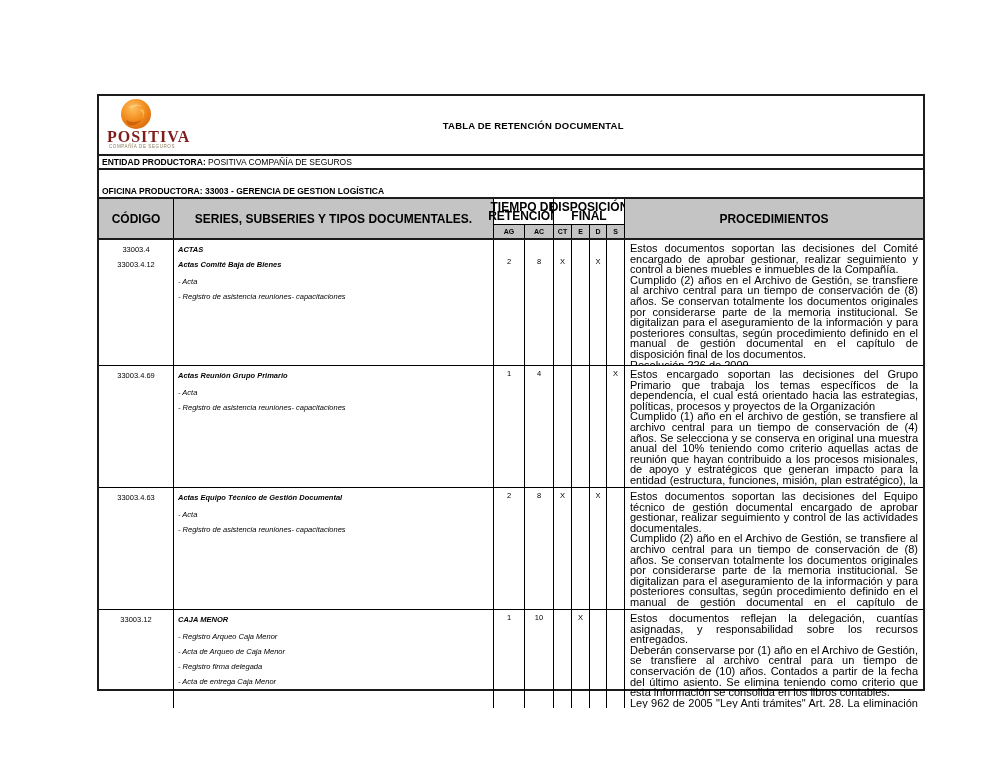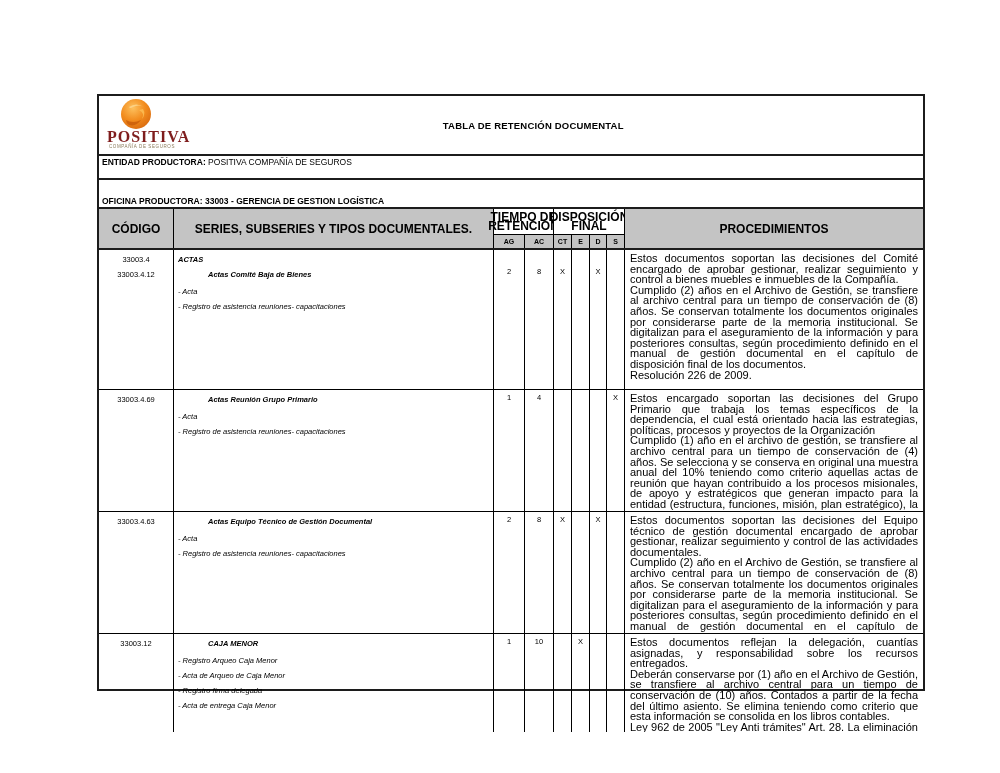--- a/index.html
+++ b/index.html
@@ -9,45 +9,45 @@
     border:2px solid #1c1c1c; background:#fff;
   }
   
   .band-top { position:relative; height:60px; border-bottom:2px solid #1c1c1c; background:#fff; }
   .logo { position:absolute; left:8px; top:2px; width:110px; text-align:left; }
   .logo-blob { display:block; margin-left:12px; }
   .brand { font-family:"Liberation Serif", serif; font-size:16px; font-weight:bold; letter-spacing:1px; color:#7f1d1d; line-height:14px; }
   .tagline { font-size:4.5px; letter-spacing:0.6px; color:#8a7a5a; margin-left:2px; }
   .doc-title { position:absolute; top:24px; left:52.7%; transform:translateX(-50%); font-size:9.5px; font-weight:bold; letter-spacing:0.2px; white-space:nowrap; }
   
-  .band-line { height:24px; border-bottom:2px solid #1c1c1c; padding:1px 3px; font-size:8.5px; white-space:nowrap; overflow:hidden; }
+  .band-line { height:14px; border-bottom:2px solid #1c1c1c; padding:1px 3px; font-size:8.5px; white-space:nowrap; overflow:hidden; }
   .band-line.second { height:29px; padding-top:16px; }
   .bold { font-weight:bold; }
   
   .grid-cols { display:grid; grid-template-columns:75px 320px 31px 29px 18px 18px 17px 18px 1fr; }
   .thead { grid-template-rows:26px 13px; border-bottom:2px solid #1c1c1c; }
   .th { background:#c4c4c4; border-right:1px solid #000; display:flex; align-items:center; justify-content:center; text-align:center; font-weight:bold; font-size:12px; }
   .th.span2 { grid-row:1 / span 2; }
   .th.white { background:#fff; border-bottom:1px solid #000; line-height:9px; }
   .th.sub { font-size:7px; }
   .th.last { border-right:none; }
   
   .trow { border-bottom:1px solid #000; }
   .trow.last { border-bottom:none; }
   .cell { border-right:1px solid #000; font-size:7.5px; padding:2px 2px; overflow:hidden; }
   .cell.code { text-align:center; line-height:15px; padding-top:2px; }
   .cell.series { padding:2px 4px;font-style:italic; }
   .series-head { font-weight:bold; line-height:15px; }
-  .series-title { font-weight:bold; line-height:15px;margin-left:30px; }
+  .series-title { font-weight:bold; line-height:15px; }
   .item { line-height:10px; margin-top:5px; }
   .cell.val { text-align:center; padding-top:3px; }
   .cell.val.low { padding-top:17px; }
   .cell.proc { border-right:none; padding:3px 5px 3px 5px; text-align:justify; line-height:10.6px; font-size:11px; }
   .proc p { margin:0; }
-  .r1 { height:140px; } .r2 { height:122px; } .r3 { height:122px; } .r4 { height:98px; }
+  .r1 { height:126px; } .r2 { height:122px; } .r3 { height:122px; } .r4 { height:98px; }
 </style>
 </head>
 <body>
 
 <div id="doc">
 
   <div class="band-top">
     <div class="logo">
       <svg class="logo-blob" width="34" height="32" viewBox="0 0 34 32">
         <defs>

